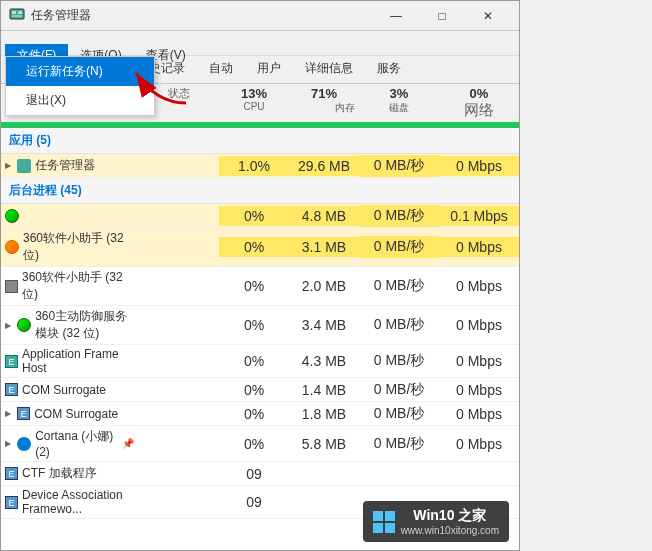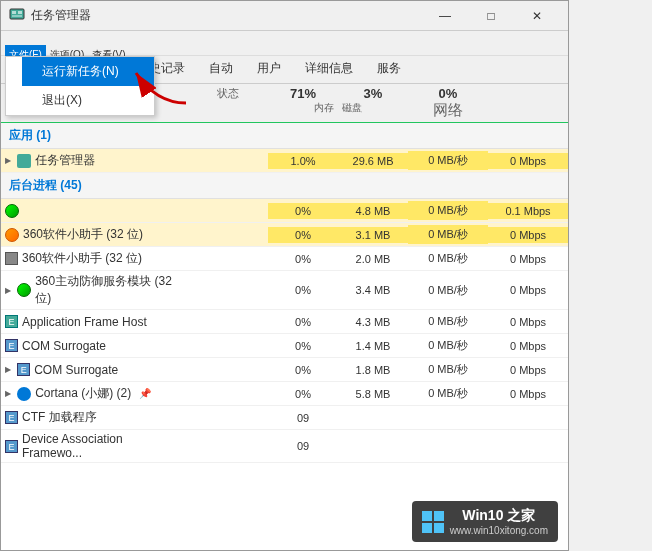--- a/index.html
+++ b/index.html
@@ -48,39 +48,38 @@
     .menu-bar {
       background: #f0f0f0;
       height: 25px;
       display: flex;
       align-items: center;
       padding: 0 4px;
       border-bottom: 1px solid #ddd;
       position: relative;
     }
     .menu-item {
-      padding: 3px 4px;
+      padding: 3px 12px;
       cursor: pointer;
-      font-size: 10px;
+      font-size: 12px;
       color: #333;
       margin-top: 24px;
     }
     .menu-item:hover, .menu-item.active { background: #0078d7; color: white; }
 
     
     .dropdown-menu {
       position: absolute;
       top: 25px;
       left: 4px;
       background: white;
       border: 1px solid #ccc;
       box-shadow: 2px 2px 5px rgba(0,0,0,0.2);
       z-index: 100;
       min-width: 150px;
-      padding-left: 16px;
     }
     .dropdown-item {
       padding: 6px 20px;
       cursor: pointer;
       font-size: 12px;
       color: #333;
     }
     .dropdown-item.highlighted {
       background: #0078d7;
       color: white;
@@ -136,21 +135,21 @@
     .process-name {
       display: flex;
       align-items: center;
       padding: 2px 4px;
       font-size: 12px;
       color: #333;
       gap: 4px;
     }
     .process-cell {
       text-align: center;
-      font-size: 11px;
+      font-size: 14px;
       color: #333;
       padding: 2px 4px;
     }
     .process-cell.highlighted-cell { background: #ffe866; }
 
     
     .status-cell {
       font-size: 11px;
       color: #888;
       padding: 2px 4px;
@@ -186,21 +185,21 @@
       position: absolute;
       left: 95px;
       top: 22px;
       z-index: 300;
       pointer-events: none;
     }
   </style>
 </head>
 <body>
 
-<div style="position:relative; width:569px; height:551px; background:#f0f0f0; border:1px solid #999; overflow:hidden;">
+<div style="position:relative; width:520px; height:551px; background:#f0f0f0; border:1px solid #999; overflow:hidden;">
 
   <div class="title-bar">
     <span style="margin-right:6px;">
       <svg width="16" height="16" viewBox="0 0 16 16">
         <rect x="1" y="3" width="14" height="10" rx="1" fill="#4a9" stroke="#333" stroke-width="1"></rect>
         <rect x="3" y="5" width="4" height="3" fill="white" opacity="0.6"></rect>
         <rect x="9" y="5" width="4" height="3" fill="white" opacity="0.6"></rect>
         <rect x="3" y="9" width="10" height="2" fill="white" opacity="0.4"></rect>
       </svg>
     </span>
@@ -237,47 +236,51 @@
   <div class="tab-bar" style="height:28px;">
     <div class="tab active">进程</div>
     <div class="tab">性能</div>
     <div class="tab">应用历史记录</div>
     <div class="tab">自动</div>
     <div class="tab">用户</div>
     <div class="tab">详细信息</div>
     <div class="tab">服务</div>
   </div>
 
-  <div style="background:#14532d; border-bottom:1px solid #22c55e;">
+  <div style="background:#14532d; border-bottom:6px solid #22c55e;">
     <div class="stats-row">
       <div class="stat-cell" style="text-align:left; padding-left:8px;">
         <span style="font-size:12px; color:#666;">名称</span>
       </div>
       <div class="stat-cell" style="text-align:center;">
         <span style="font-size:11px; color:#666;">状态</span>
       </div>
       <div class="stat-cell">
+        <div style="font-size:13px; font-weight:bold; color:#333; text-align:center;">13%</div>
+        <div style="font-size:10px; color:#666; text-align:center;">CPU</div>
+      </div>
+      <div class="stat-cell">
         <div style="font-size:13px; font-weight:bold; color:#333; text-align:center;">71%</div>
         <div style="font-size:10px; color:#666; text-align:right;">内存</div>
       </div>
       <div class="stat-cell">
         <div style="font-size:13px; font-weight:bold; color:#333; text-align:center;">3%</div>
-        <div style="font-size:10px; color:#666; text-align:left;">磁盘</div>
+        <div style="font-size:10px; color:#666; text-align:center;">磁盘</div>
       </div>
       <div class="stat-cell">
         <div style="font-size:13px; font-weight:bold; color:#333; text-align:center;">0%</div>
         <div style="font-size:15px; color:#666; text-align:center;">网络</div>
       </div>
     </div>
   </div>
 
   <div class="main-content" style="height:calc(551px - 30px - 25px - 28px - 40px); overflow-y:auto; background:white;">
 
     <div class="section-header">
-      <span>应用 (1)</span>
+      <span>应用 (5)</span>
     </div>
 
     <div class="process-row highlighted">
       <div class="process-name">
         <span class="chevron">▶</span>
         <span style="width:14px; height:14px; background:#4a9; border-radius:2px; display:inline-block; flex-shrink:0;"></span>
         <span>任务管理器</span>
       </div>
       <div class="status-cell"></div>
       <div class="process-cell highlighted-cell">1.0%</div>

